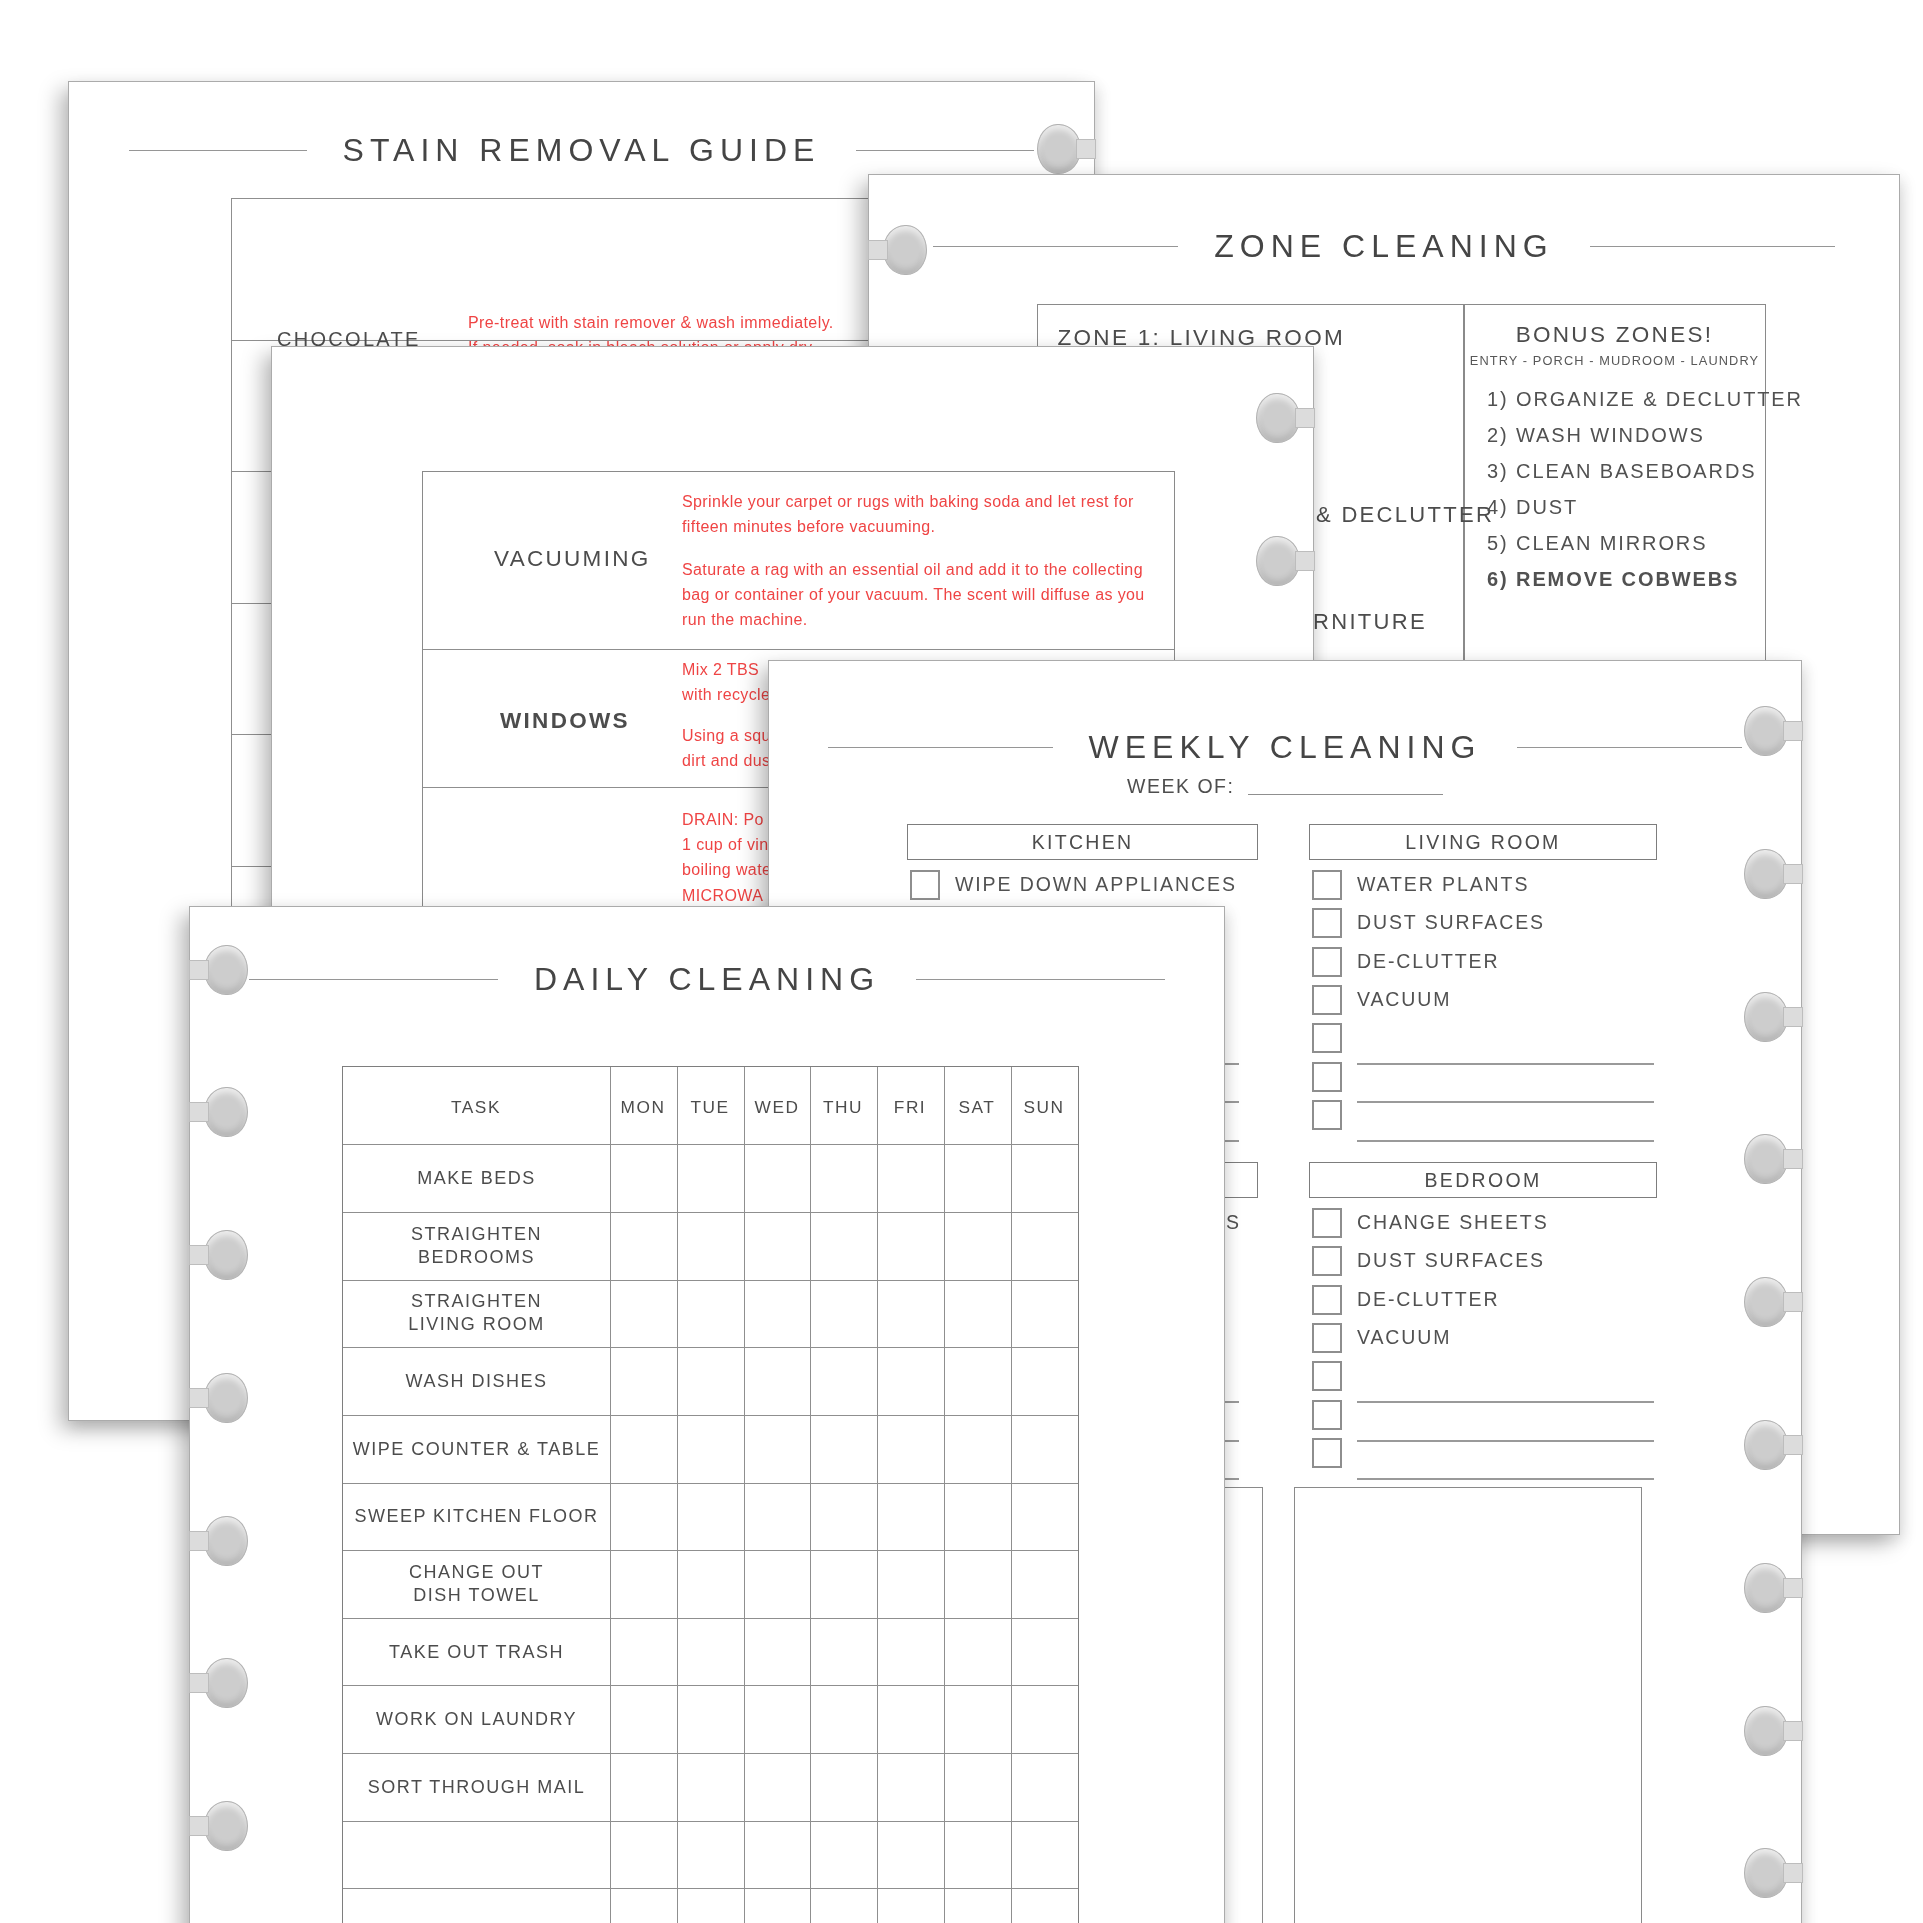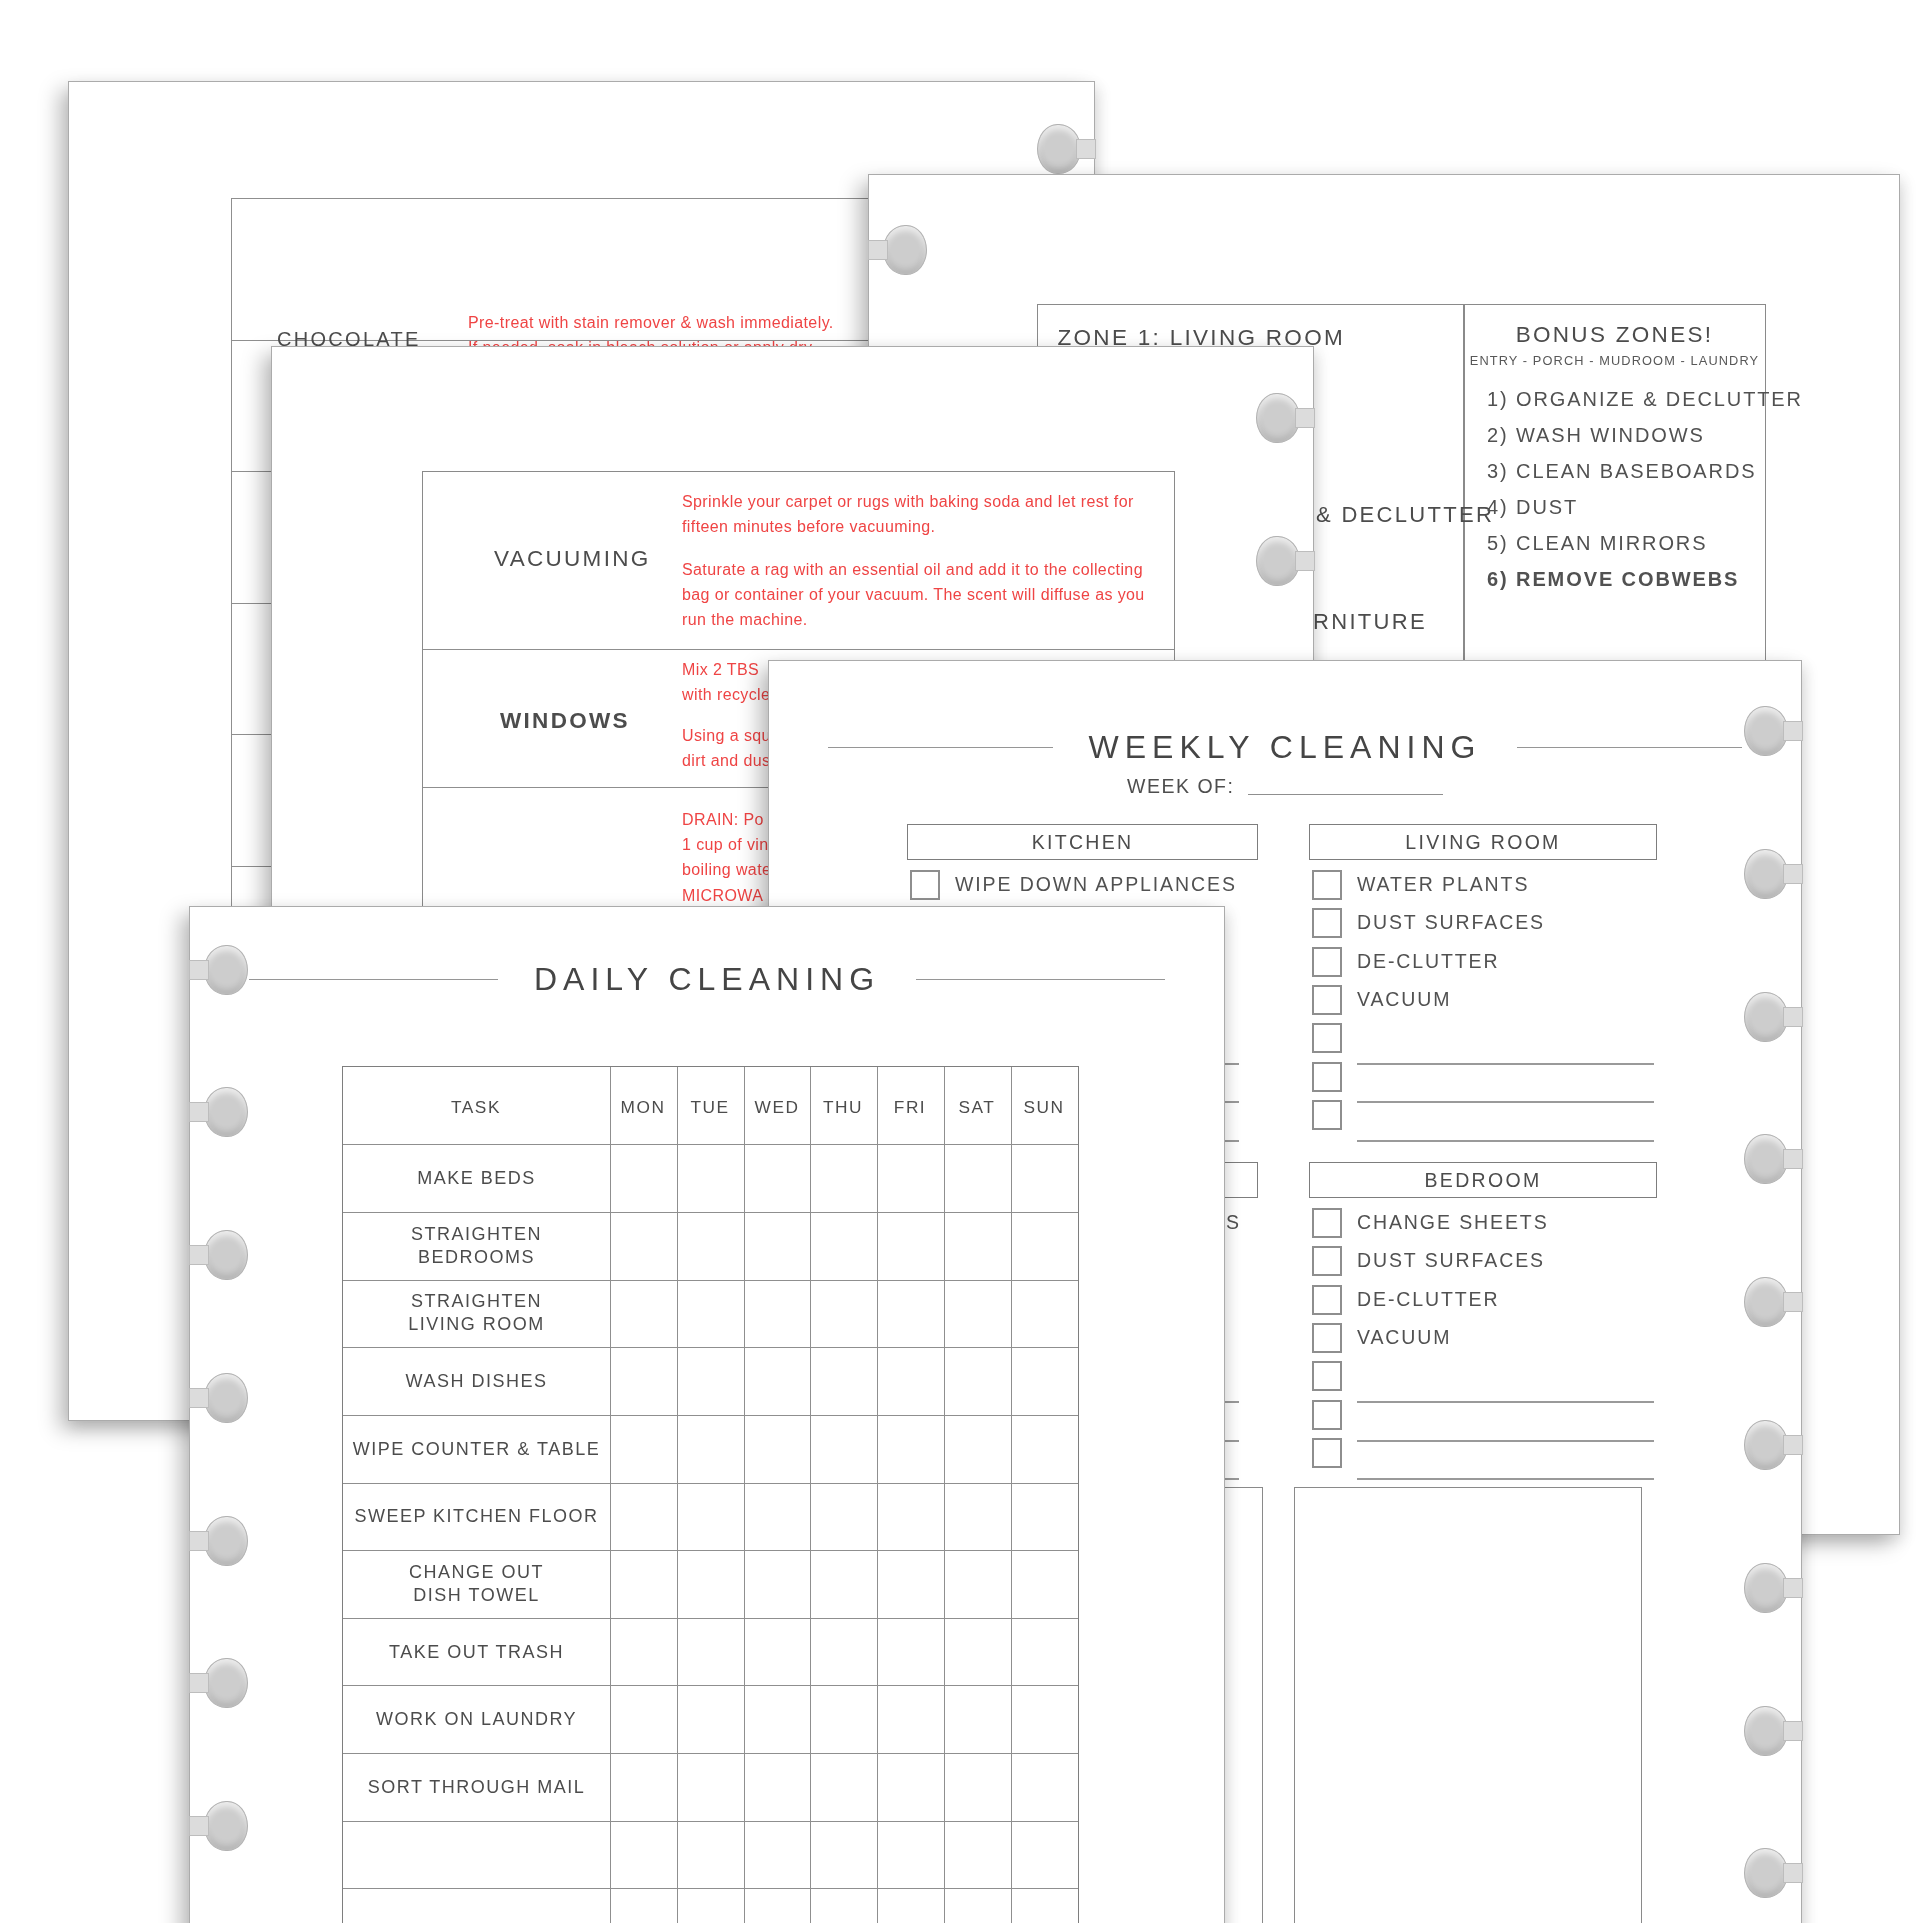--- a/index.html
+++ b/index.html
@@ -35,20 +35,25 @@
   .tbl .cline{position:absolute;top:0;bottom:0;width:1.1px;background:#8f8f8f;}
   .tbl .rline{position:absolute;left:0;right:0;height:1.1px;background:#8f8f8f;}
   .tbl .daylab{position:absolute;font-size:17.3px;letter-spacing:1.5px;color:#4c4c4c;transform:translateX(-50%);}
   .tbl .task{position:absolute;width:267px;text-align:center;font-size:18px;letter-spacing:1.5px;color:#4c4c4c;
              white-space:pre-line;line-height:23px;transform:translateY(-50%);}
 </style>
 </head>
 <body>
 
 <section class="page" style="left:68px;top:81px;width:1025px;height:1338px;">
+  <div class="titlerow" style="top:50px;margin:0 60px;">
+    <div class="rule"></div>
+    <div class="pagetitle">STAIN REMOVAL GUIDE</div>
+    <div class="rule"></div>
+  </div>
 
   <div style="position:absolute;left:162px;top:116px;width:807px;height:1195px;border:1.5px solid #8f8f8f;">
     <div class="hline" style="left:0;right:0;top:141px;height:1.1px;background:#8f8f8f;"></div>
     <div class="hline" style="left:0;right:0;top:272px;height:1.1px;background:#8f8f8f;"></div>
     <div class="hline" style="left:0;right:0;top:404px;height:1.1px;background:#8f8f8f;"></div>
     <div class="hline" style="left:0;right:0;top:535px;height:1.1px;background:#8f8f8f;"></div>
     <div class="hline" style="left:0;right:0;top:667px;height:1.1px;background:#8f8f8f;"></div>
     <div class="hline" style="left:0;right:0;top:798px;height:1.1px;background:#8f8f8f;"></div>
     <div class="hline" style="left:0;right:0;top:930px;height:1.1px;background:#8f8f8f;"></div>
     <div class="hline" style="left:0;right:0;top:1061px;height:1.1px;background:#8f8f8f;"></div>
@@ -66,20 +71,25 @@
       <span class="head"></span>
       <span class="stem"></span>
     </div>
   <div class="disc rbind" style="right:-1.5px;top:328px;">
       <span class="head"></span>
       <span class="stem"></span>
     </div>
 </section>
 
 <section class="page" style="left:868px;top:174px;width:1030px;height:1359px;">
+  <div class="titlerow" style="top:53px;margin:0 64px;">
+    <div class="rule"></div>
+    <div class="pagetitle">ZONE CLEANING</div>
+    <div class="rule"></div>
+  </div>
 
   <div style="position:absolute;left:168px;top:129px;width:727px;height:1052px;border:1.5px solid #8a8a8a;">
     <div class="vline" style="left:425px;top:0;bottom:0;background:#8a8a8a;"></div>
     <div class="seclabel" style="left:19.5px;top:19.5px;">ZONE 1: LIVING ROOM</div>
 
     <div class="seclabel" style="left:278px;top:197px;font-size:22px;">&amp; DECLUTTER</div>
     <div class="seclabel" style="left:275px;top:304px;font-size:22px;">RNITURE</div>
 
     <div class="seclabel" style="left:425px;width:303px;top:16.5px;text-align:center;">BONUS ZONES!</div>
     <div class="seclabel" style="left:425px;width:303px;top:48px;text-align:center;font-size:12.8px;letter-spacing:1.1px;color:#585858;">ENTRY - PORCH - MUDROOM - LAUNDRY</div>

